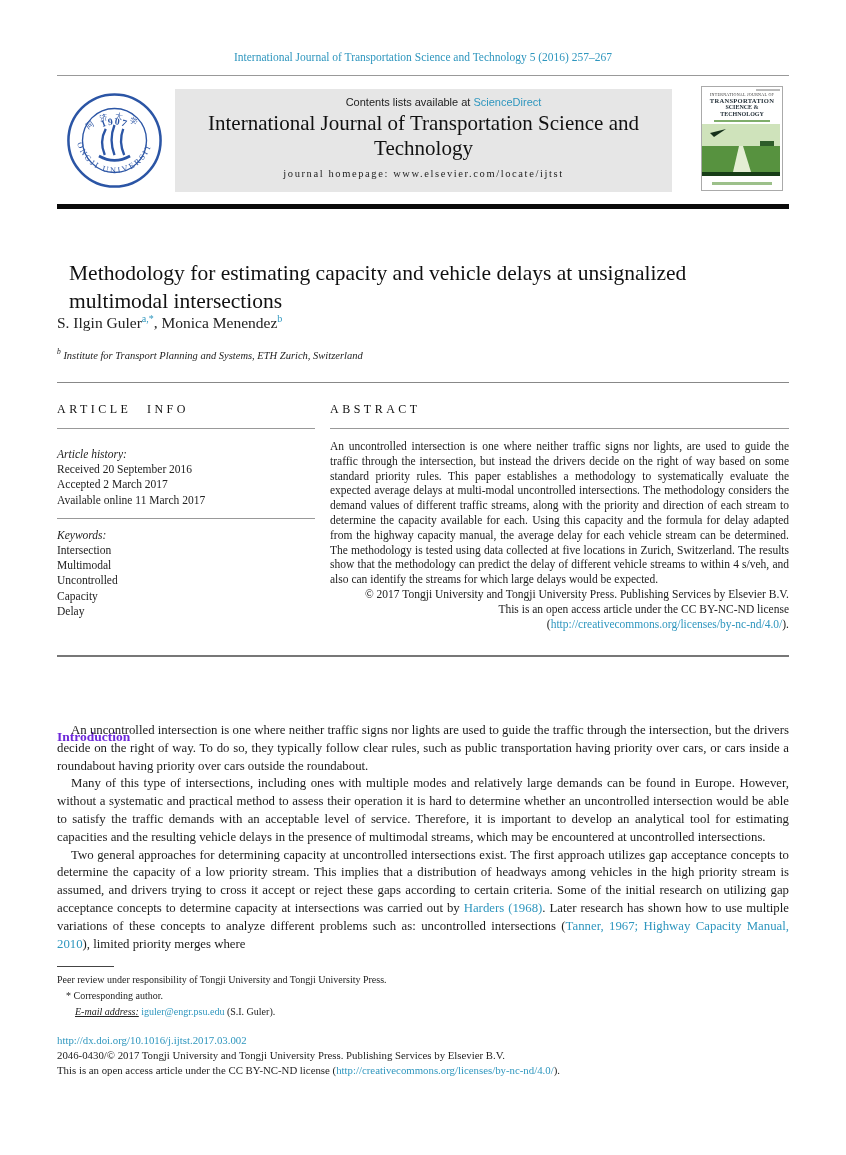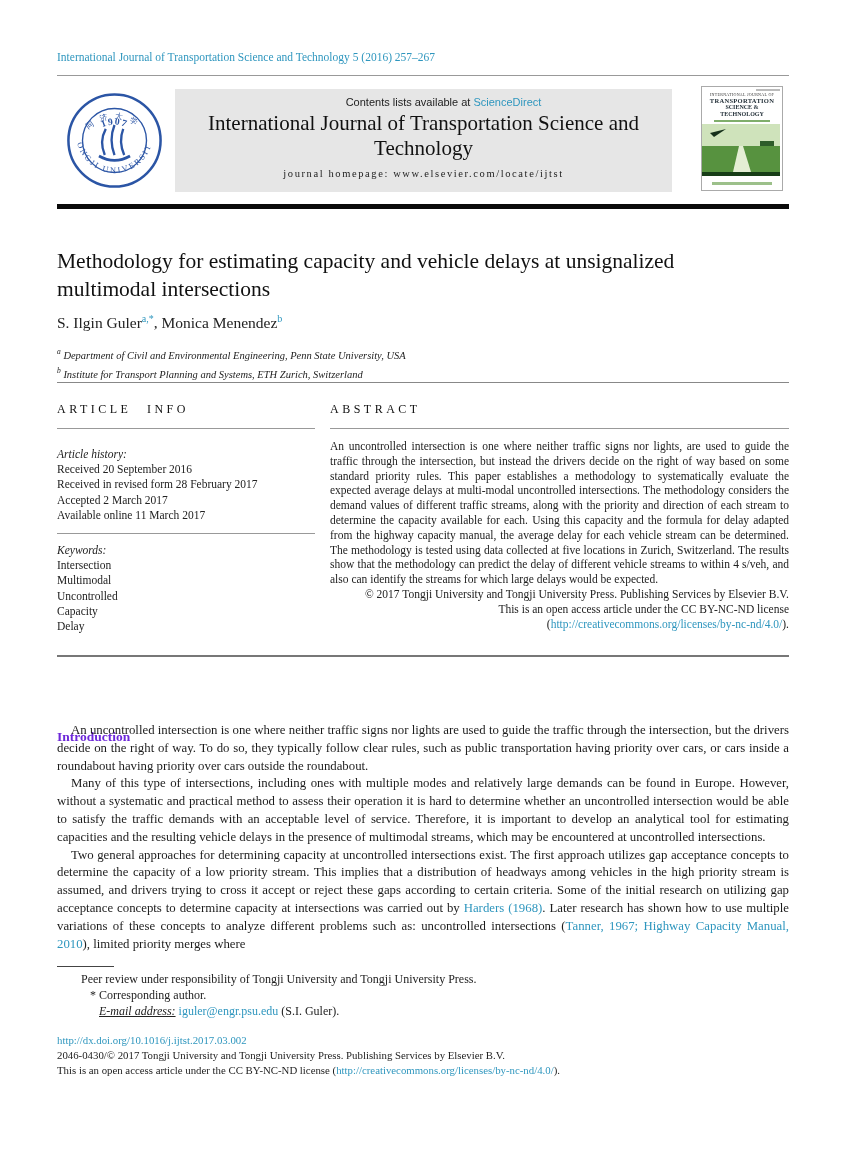--- a/index.html
+++ b/index.html
@@ -1,20 +1,20 @@
 <!DOCTYPE html>
 <html><head>
 <meta charset="utf-8">
 <style>
   html,body{margin:0;padding:0;background:#888;}
   .page{
     position:relative;width:846px;height:1155px;margin:0 auto;background:#fff;
     font-family:"Liberation Serif","DejaVu Serif",serif;color:#1a1a1a;overflow:hidden;
   }
-  .citation-line{position:absolute;top:51px;left:57px;width:732px;
+  .citation-line{position:absolute;top:51px;left:57px;width:732px;text-align:center;
     font-size:11.5px;color:#2e96be;}
   .rule{position:absolute;background:#999;}
   .rule-top{top:75px;left:57px;width:732px;height:1px;}
   
   .masthead{position:absolute;top:89px;left:57px;width:732px;height:103px;}
   .logo-box{position:absolute;left:0;top:0;width:114px;height:103px;background:#fff;
     display:flex;align-items:center;justify-content:center;}
   .mast-center{position:absolute;left:118px;top:0;width:497px;height:103px;background:#e6e6e6;
     text-align:center;}
   .contents-line{font-family:"Liberation Sans","DejaVu Sans",sans-serif;font-size:11px;
@@ -55,21 +55,21 @@
   .abs-copy{font-size:11.5px;line-height:14.8px;text-align:right;color:#222;}
   .rule-abs-bottom{top:655px;left:57px;width:732px;height:2px;background:#777;}
   
   .intro-heading{position:absolute;top:693px;left:57px;font-size:13.5px;font-weight:bold;color:#6d28d9;margin-top:36px;}
   .intro-body{position:absolute;top:722px;left:57px;width:732px;height:242px;overflow:hidden;
     font-size:12.8px;line-height:17.8px;text-align:justify;color:#1c1c1c;}
   .intro-body p{margin:0;text-indent:14px;}
   a.inline-link{color:#2e96be;text-decoration:none;}
   
   .footnote-rule{position:absolute;top:966px;left:57px;width:57px;height:1px;background:#444;}
-  .footnotes{position:absolute;top:972px;left:57px;width:732px;font-size:12px;line-height:15.8px;color:#222;margin-left:24px;}
+  .footnotes{position:absolute;top:972px;left:57px;width:732px;font-size:10px;line-height:15.8px;color:#222;}
   .fn-indent1{padding-left:9px;}
   .fn-indent2{padding-left:18px;}
   .footer{position:absolute;top:1033px;left:57px;width:732px;font-size:10.8px;line-height:15.2px;color:#222;}
   .footer a{color:#2e96be;text-decoration:none;}
   .email-label{font-style:italic;text-decoration:underline;}
   .cn-arc{font-size:8px;fill:#2b55a5;letter-spacing:7px;}
   .yr-arc{font-size:10px;font-weight:bold;fill:#2b55a5;letter-spacing:1.5px;}
   .uni-arc{font-size:8.5px;fill:#2b55a5;letter-spacing:2.2px;font-family:"Liberation Serif",serif;}
 </style>
 </head>
@@ -124,42 +124,40 @@
           <rect x="58" y="17" width="14" height="5" fill="#2e5c2a"></rect>
           <rect x="0" y="48" width="78" height="4" fill="#173d17"></rect>
         </svg>
       </div>
       <div class="cover-bottombar"></div>
     </div>
   </div>
 
   <div class="black-bar"></div>
 
-  <h1 class="article-title" style="margin:0;font-weight:normal;">Methodology for estimating capacity and vehicle delays at unsignalized multimodal intersections</h1>
+  <h1 class="article-title" style="margin:12px;font-weight:normal;">Methodology for estimating capacity and vehicle delays at unsignalized multimodal intersections</h1>
 
 
   <div class="author-line">
     <span>S. Ilgin Guler</span><span class="author-sup">a,*</span><span>, </span>
     <span>Monica Menendez</span><span class="author-sup">b</span>
   </div>
 
   <div class="affiliations">
-    <div><span class="aff-sup">a</span> <span>Department of Civil and Environmental Engineering, Penn State University, USA</span></div>
     <div><span class="aff-sup">b</span> <span>Institute for Transport Planning and Systems, ETH Zurich, Switzerland</span></div>
   </div>
 
   <div class="rule rule-mid"></div>
 
   <div class="info-col">
     <div class="col-head">ARTICLE INFO</div>
     <div class="col-rule"></div>
     <div class="info-block">
       <div class="info-label">Article history:</div>
       <div>Received 20 September 2016</div>
-      <div>Received in revised form 28 February 2017</div>
       <div>Accepted 2 March 2017</div>
       <div>Available online 11 March 2017</div>
     </div>
     <div class="info-sep"></div>
     <div class="info-block" style="margin-top:0;">
       <div class="info-label">Keywords:</div>
       <div>Intersection</div>
       <div>Multimodal</div>
       <div>Uncontrolled</div>
       <div>Capacity</div>

